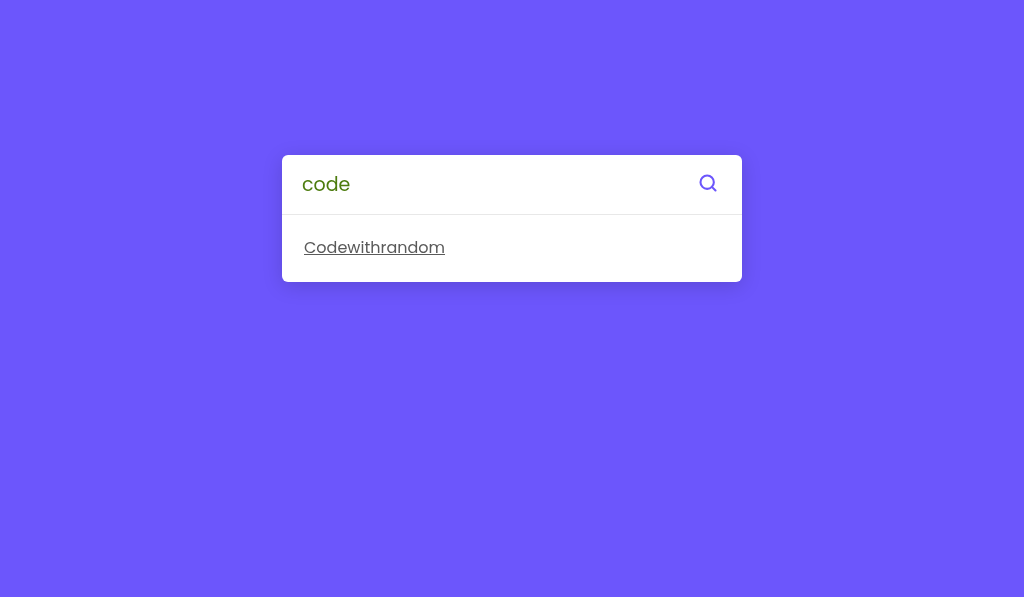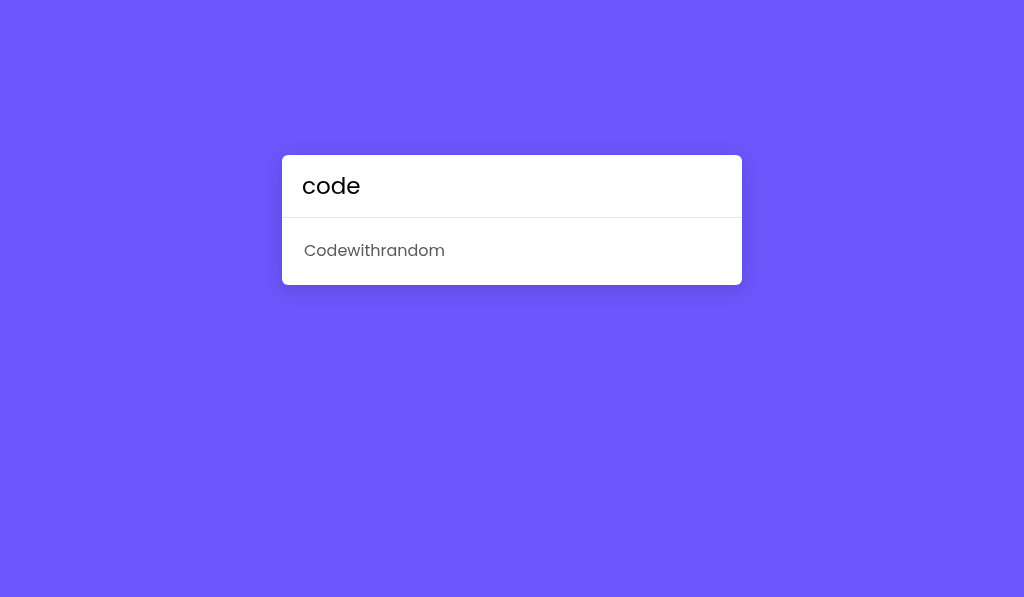--- a/index.html
+++ b/index.html
@@ -32,23 +32,23 @@
       display: flex;
       align-items: center;
       padding: 14px 20px;
       border-bottom: 1px solid #e8e8e8;
     }
     
     .search-input {
       flex: 1;
       border: none;
       outline: none;
-      font-size: 23px;
+      font-size: 19px;
       font-family: inherit;
-      color: #000000;
+      color: #4d7c0f;
       background: transparent;
     }
     
     .search-icon-btn {
       background: none;
       border: none;
       cursor: pointer;
       padding: 4px;
       display: flex;
       align-items: center;
@@ -62,20 +62,21 @@
     
     .suggestions {
       padding: 8px 0 10px 0;
     }
     
     .suggestion-item {
       padding: 12px 22px;
       font-size: 16px;
       color: #5a5a5a;
       cursor: pointer;
+      text-decoration: underline;
     }
   </style>
 </head>
 <body>
 
 <div class="search-container">
   <div class="search-bar">
     <input type="text" class="search-input" value="code" style="">
     <button class="search-icon-btn">
       <span>

